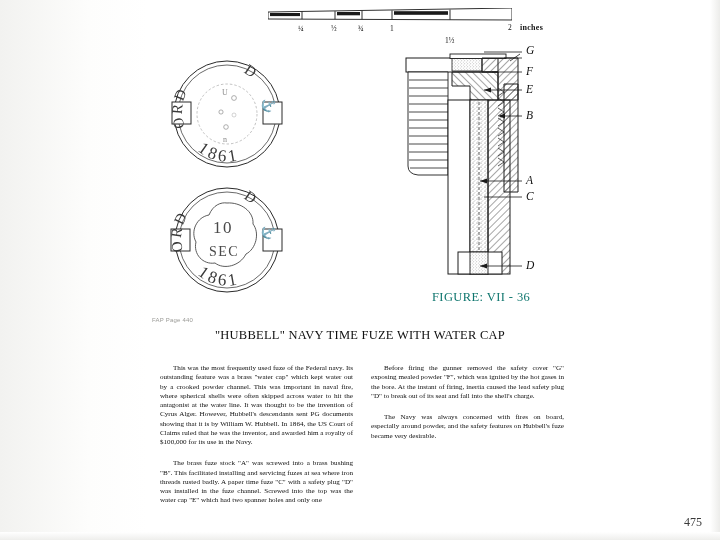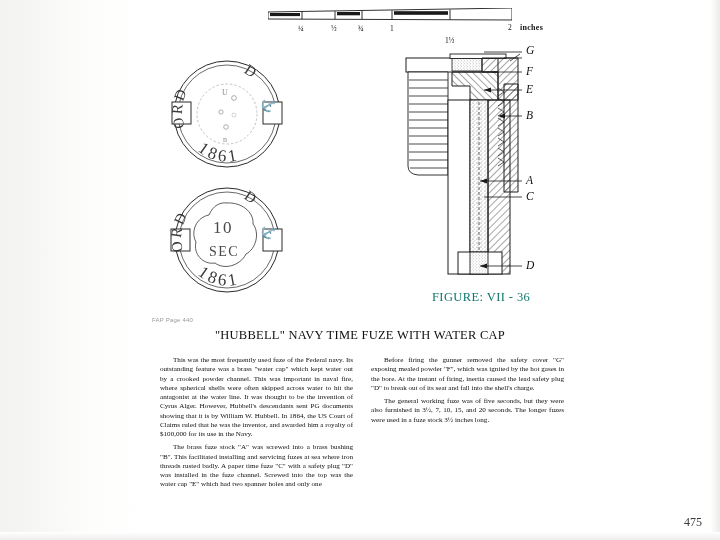--- a/index.html
+++ b/index.html
@@ -74,21 +74,21 @@
     font-family: "Liberation Serif", serif;
   }
 
   
   .body-cols {
     position: absolute; left: 160px; top: 352px; width: 404px; height: 170px;
     display: flex; gap: 18px;
   }
   .col { width: 193px; }
   .col p {
-    margin: 4px 0 1px 0;
+    margin: 12px 0 1px 0;
     font-size: 7.1px;
     line-height: 9.25px;
     text-align: justify;
     text-indent: 13px;
     color: #0f0f0f;
     font-family: "Liberation Serif", serif;
     hyphens: none;
   }
   .col p.noindent { text-indent: 0; }
 
@@ -293,19 +293,19 @@
   <div class="margin-note">FAP Page 440</div>
   <div class="article-title">"HUBBELL" NAVY TIME FUZE WITH WATER CAP</div>
 
   <div class="body-cols">
     <div class="col">
       <p>This was the most frequently used fuze of the Federal navy. Its outstanding feature was a brass "water cap" which kept water out by a crooked powder channel. This was important in naval fire, where spherical shells were often skipped across water to hit the antagonist at the water line. It was thought to be the invention of Cyrus Alger. However, Hubbell's descendants sent PG documents showing that it is by William W. Hubbell. In 1864, the US Court of Claims ruled that he was the inventor, and awarded him a royalty of $100,000 for its use in the Navy.</p>
       <p>The brass fuze stock "A" was screwed into a brass bushing "B". This facilitated installing and servicing fuzes at sea where iron threads rusted badly. A paper time fuze "C" with a safety plug "D" was installed in the fuze channel. Screwed into the top was the water cap "E" which had two spanner holes and only one</p>
     </div>
     <div class="col">
       <p>Before firing the gunner removed the safety cover "G" exposing mealed powder "F", which was ignited by the hot gases in the bore. At the instant of firing, inertia caused the lead safety plug "D" to break out of its seat and fall into the shell's charge.</p>
-      <p>The general working fuze was of five seconds, but they were also furnished in 3½, 7, 10, 15, and 20 seconds. The longer fuzes were used in a fuze stock 3½ inches long.</p>
+      <p>The Navy was always concerned with fires on board, especially around powder, and the safety features on Hubbell's fuze became very desirable.</p>
     </div>
   </div>
 
   <div class="page-number">475</div>
 
 </div>
 
 </body></html>

